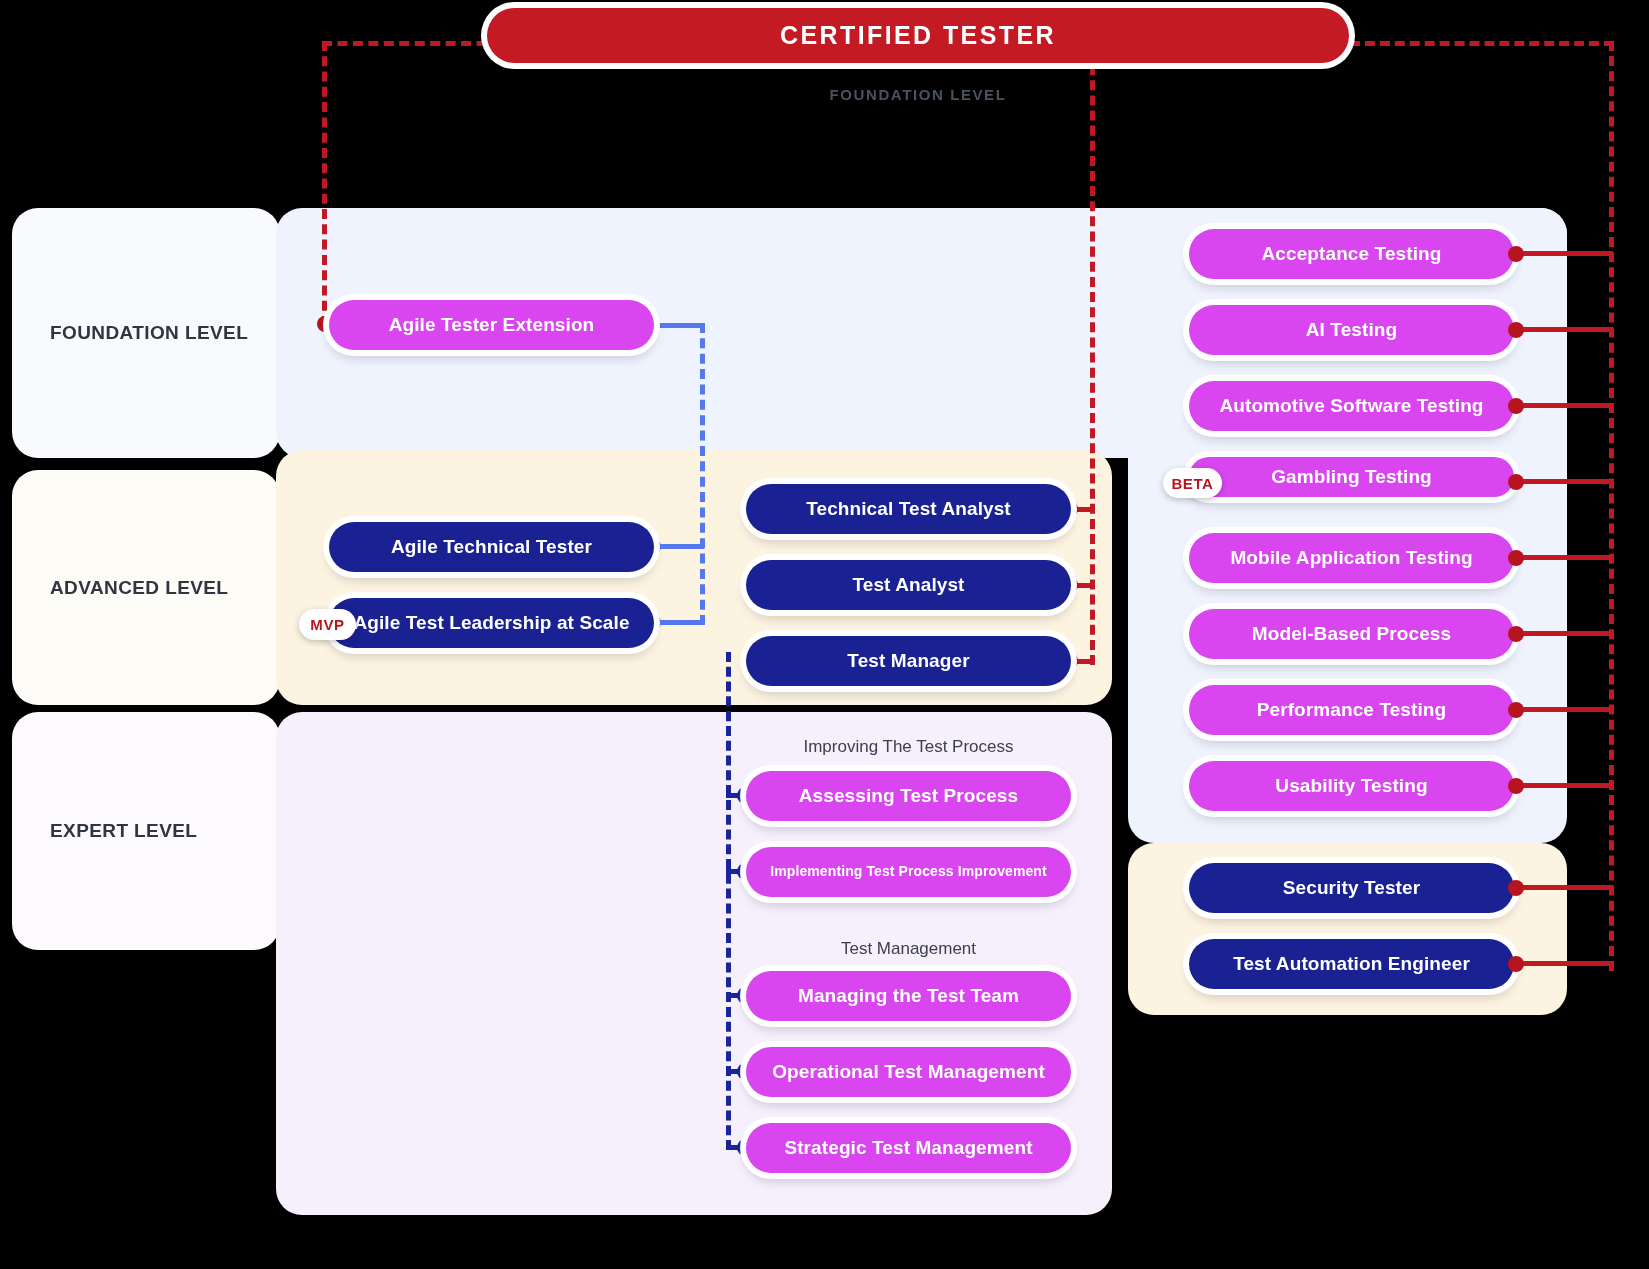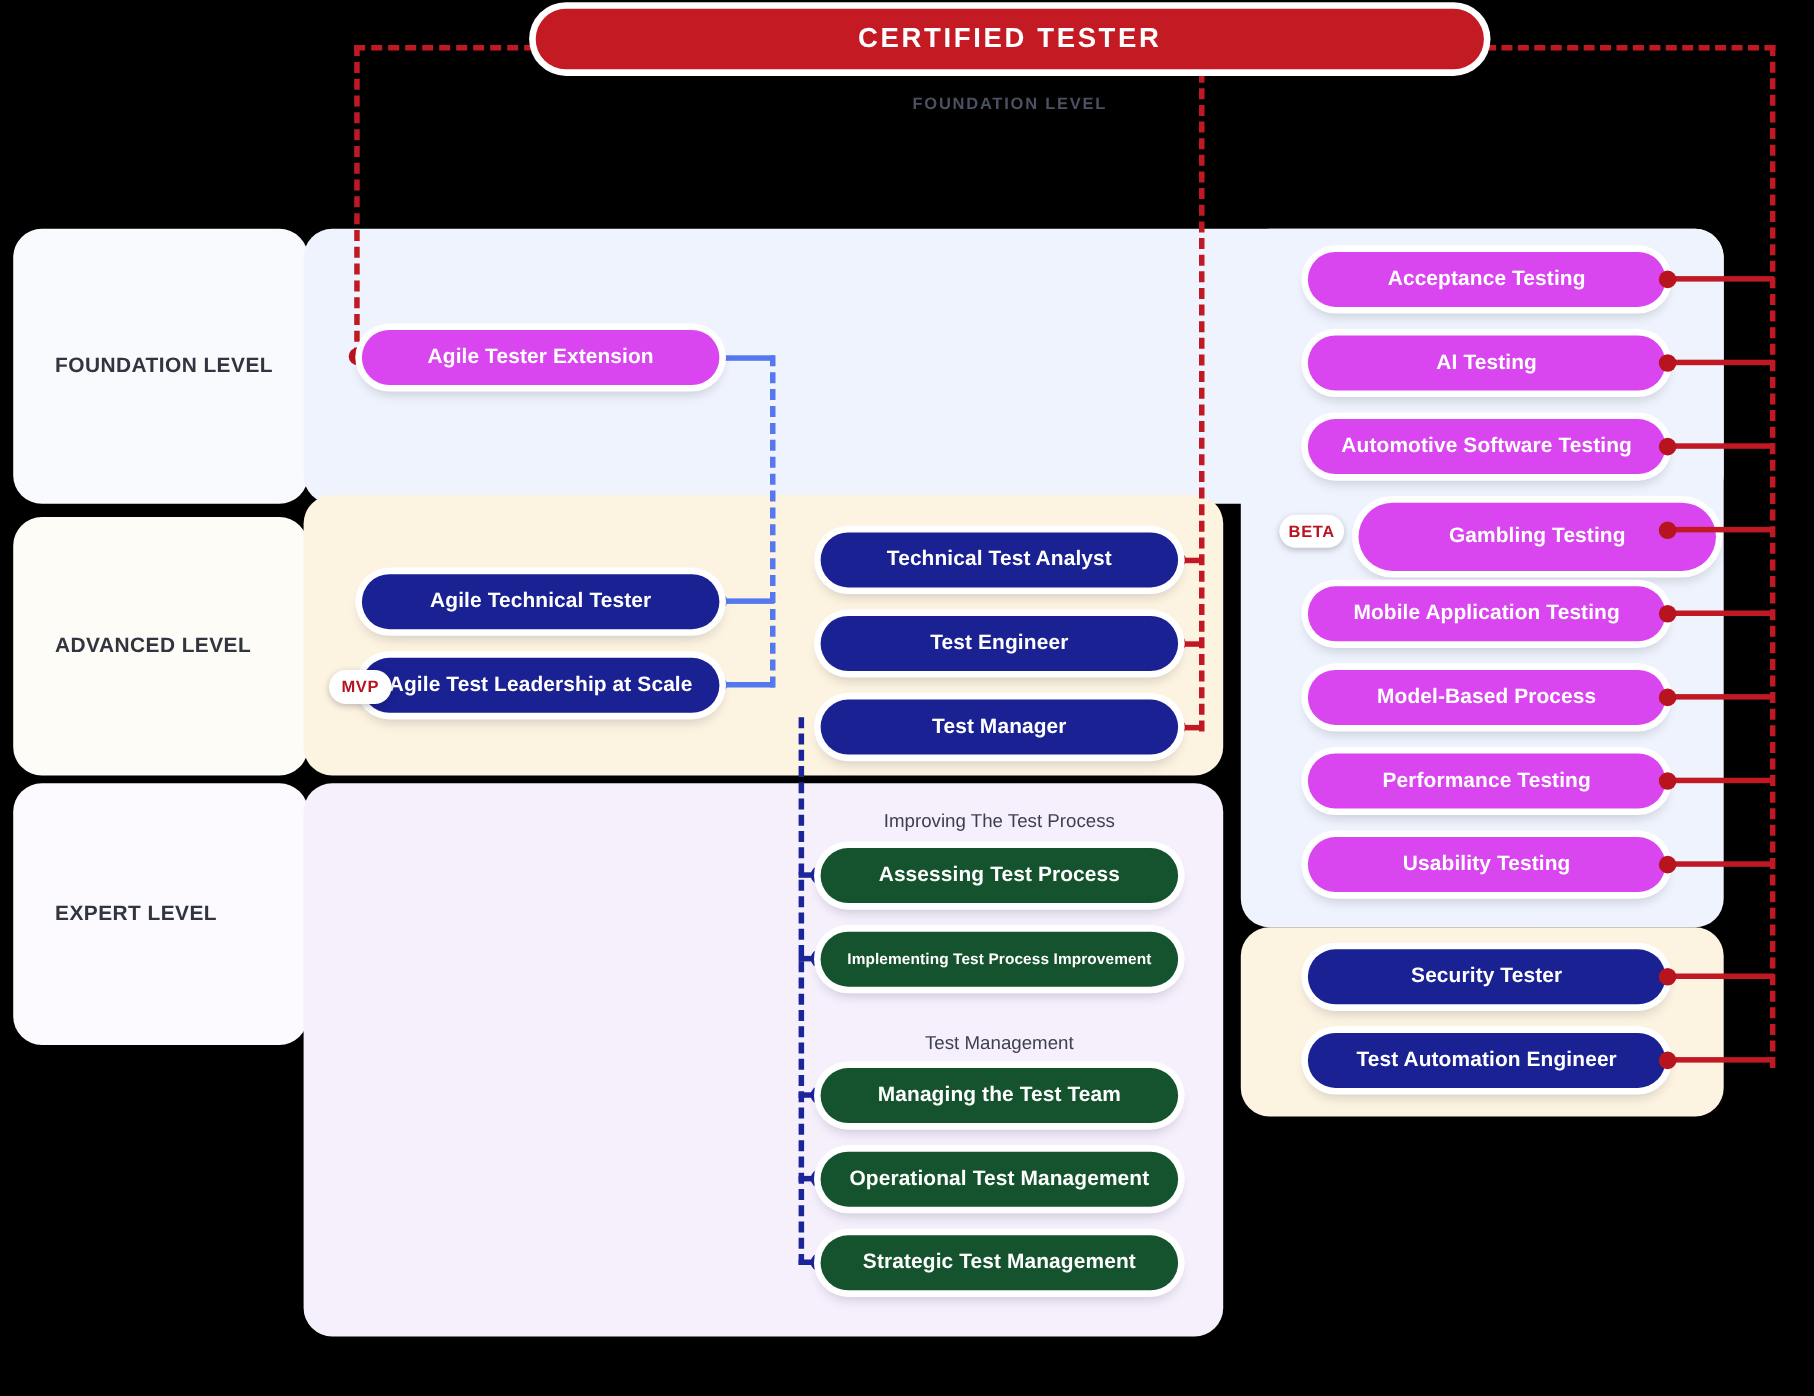--- a/index.html
+++ b/index.html
@@ -24,21 +24,21 @@
   
   .pill{
     position:absolute;border-radius:40px;display:flex;align-items:center;
     justify-content:center;text-align:center;color:#fff;line-height:1.12;
     box-shadow:0 0 0 6px #ffffff, 0 7px 12px rgba(20,20,40,.22);
     font-size:19px;font-weight:600;letter-spacing:.1px;
     padding:0 14px;box-sizing:border-box;
   }
   .pill.lightblue{background:#d946ef;}
   .pill.midblue{background:#192193;}
-  .pill.darkblue{background:#14532d;}
+  .pill.darkblue{background:#d946ef;}
 
   .pill-title{position:absolute;
     left:487px;top:8px;width:862px;height:55px;border-radius:34px;
     background:#c41a23;color:#fff;display:flex;align-items:center;
     justify-content:center;font-size:25px;font-weight:bold;letter-spacing:2.4px;
     box-shadow:0 0 0 6px #ffffff;}
   .subtitle{position:absolute;left:487px;top:86px;width:862px;
     text-align:center;color:#4a5262;font-size:15px;font-weight:bold;
     letter-spacing:1.6px;}
 
@@ -142,21 +142,21 @@
     <span>Agile Test Leadership at Scale</span>
   </div>
   <div class="badge" style="left:299px;top:609px;width:57px;height:31px;">
     <span>MVP</span>
   </div>
 
   <div class="pill midblue" style="left:746px;top:484px;width:325px;height:50px;">
     <span>Technical Test Analyst</span>
   </div>
   <div class="pill midblue" style="left:746px;top:560px;width:325px;height:50px;">
-    <span>Test Engineer</span>
+    <span>Test Analyst</span>
   </div>
   <div class="pill midblue" style="left:746px;top:636px;width:325px;height:50px;text-align:right;">
     <span>Test Manager</span>
   </div>
 
   <div class="grp-cap" style="left:746px;top:737px;width:325px;">Improving The Test Process</div>
   <div class="pill darkblue" style="left:746px;top:771px;width:325px;height:50px;">
     <span>Assessing Test Process</span>
   </div>
   <div class="pill darkblue" style="left:746px;top:847px;width:325px;height:50px;font-size:14px;">
@@ -185,21 +185,21 @@
   </div>
   <div class="ln solid-red" style="left:1513px;top:327px;width:100px;height:5px;"></div>
   <div class="dot dot-red" style="left:1508px;top:322px;width:16px;height:16px;"></div>
 
   <div class="pill lightblue" style="left:1189px;top:381px;width:325px;height:50px;">
     <span>Automotive Software Testing</span>
   </div>
   <div class="ln solid-red" style="left:1513px;top:403px;width:100px;height:5px;"></div>
   <div class="dot dot-red" style="left:1508px;top:398px;width:16px;height:16px;"></div>
 
-  <div class="pill lightblue" style="left:1235px;top:457px;width:325px;height:62px;">
+  <div class="pill lightblue" style="left:1189px;top:457px;width:325px;height:40px;">
     <span>Gambling Testing</span>
   </div>
   <div class="badge" style="left:1163px;top:468px;width:59px;height:30px;">
     <span>BETA</span>
   </div>
   <div class="ln solid-red" style="left:1513px;top:479px;width:100px;height:5px;"></div>
   <div class="dot dot-red" style="left:1508px;top:474px;width:16px;height:16px;"></div>
 
   <div class="pill lightblue" style="left:1189px;top:533px;width:325px;height:50px;">
     <span>Mobile Application Testing</span>

